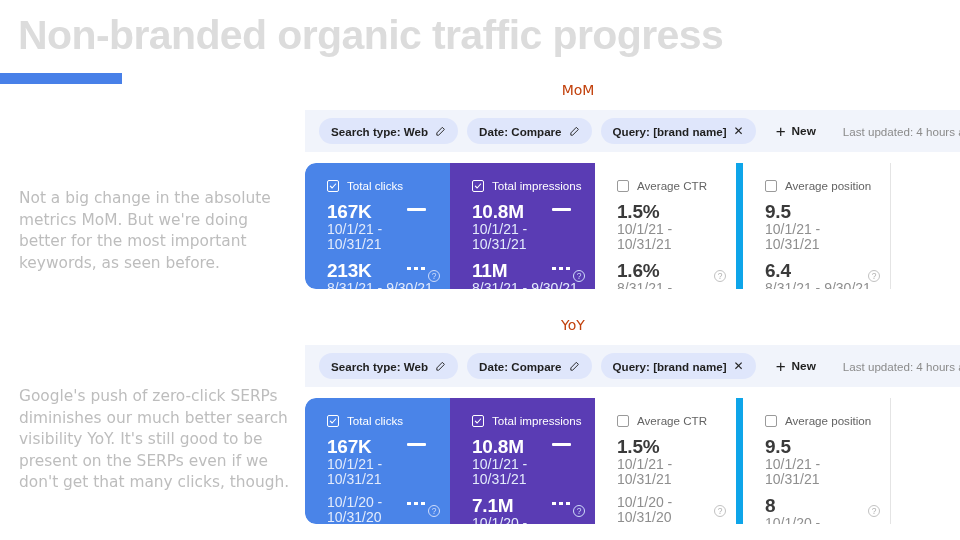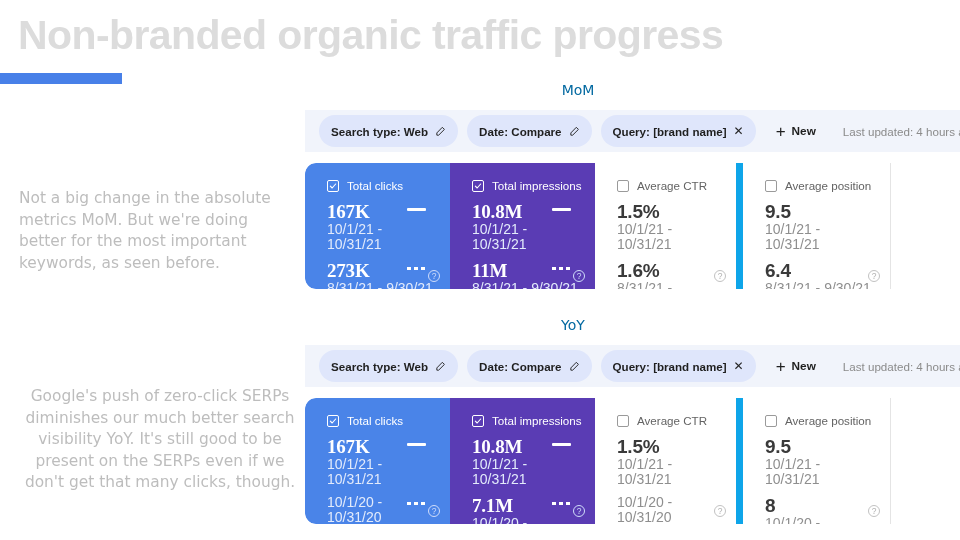--- a/index.html
+++ b/index.html
@@ -22,42 +22,42 @@
     width: 122px; height: 11px; background: #4880e8;
   }
 
   
   .note {
     position: absolute; left: 19px;
     font-size: 15.4px; line-height: 21.5px;
     color: #bdbdbd; font-family: "DejaVu Sans", sans-serif; margin-top: 18px;
   }
   .note-1 { top: 170px; width: 262px; }
-  .note-2 { top: 368px; width: 282px; text-align: center; }
+  .note-2 { top: 368px; width: 282px; }
 
   
   .panel-label {
     position: absolute; text-align: center;
-    font-size: 14px; color: #0369a1;
+    font-size: 14px; color: #c2410c;
     font-family: "DejaVu Sans", sans-serif;
   }
   .panel { position: absolute; left: 305px; width: 680px; }
   .panel-1 { top: 110px; }
   .panel-2 { top: 345px; }
 
   .filterbar {
     position: relative; height: 42px; width: 680px;
     background: #f1f4fb;
     display: flex; align-items: center;
     padding-left: 14px; gap: 9px;
   }
   .chip {
     display: flex; align-items: center; gap: 7px;
     background: #dfe6fb; color: #1f1f1f;
-    border-radius: 999px; height: 32px;
+    border-radius: 999px; height: 26px;
     padding: 0 12px;
     font-size: 11.6px; font-weight: 600;
     white-space: nowrap;
   }
   .chip .glyph { display: inline-flex; align-items: center; }
   .pencil { width: 11px; height: 11px; }
   .xmark { font-size: 12px; font-weight: 500; line-height: 1; color: #222; }
 
   .newbtn {
     display: flex; align-items: center; gap: 6px;
@@ -106,21 +106,21 @@
   .on-light .card-head { color: #636363; }
 
   .metric { position: relative; }
   .metric.m1 { margin-top: 9px; }
   .metric.m2 { margin-top: 8px; }
   .mval {
     font-size: 19px; font-weight: 700; letter-spacing: -0.2px;
     line-height: 21px;
   }
   .mrange { font-size: 14px; line-height: 15px; }
-  .on-dark .mval { color: #ffffff; font-family: Liberation Serif, serif; }
+  .on-dark .mval { color: #ffffff; }
   .on-dark .mrange { color: #e3ebfb; }
   .on-light .mval { color: #3a3a3a; }
   .on-light .mrange { color: #8e8e8e; }
 
   .trend { position: absolute; right: 10px; top: 7px; }
   .trend.solid { width: 19px; height: 3px; background: #ffffff; border-radius: 1px; }
   .trend.dotted {
     width: 19px; height: 3px;
     background: repeating-linear-gradient(to right,#ffffff 0 4px,transparent 4px 7px);
   }
@@ -187,21 +187,21 @@
             </span>
             <span>Total clicks</span>
           </div>
           <div class="metric m1">
             <span class="trend solid"></span>
             <div class="mval">167K</div>
             <div class="mrange">10/1/21 - 10/31/21</div>
           </div>
           <div class="metric m2">
             <span class="trend dotted"></span>
-            <div class="mval">273K</div>
+            <div class="mval">213K</div>
             <div class="mrange">8/31/21 - 9/30/21</div>
           </div>
           <span class="card-help">?</span>
         </div>
         <div class="card c-impr on-dark">
           <div class="card-head">
             <span class="cb on">
               <svg class="tick" viewBox="0 0 24 24" fill="none" stroke="#ffffff" stroke-width="3.4" stroke-linecap="round" stroke-linejoin="round">
                 <path d="M4 12.5l5.5 5.5L20 6"></path>
               </svg>

